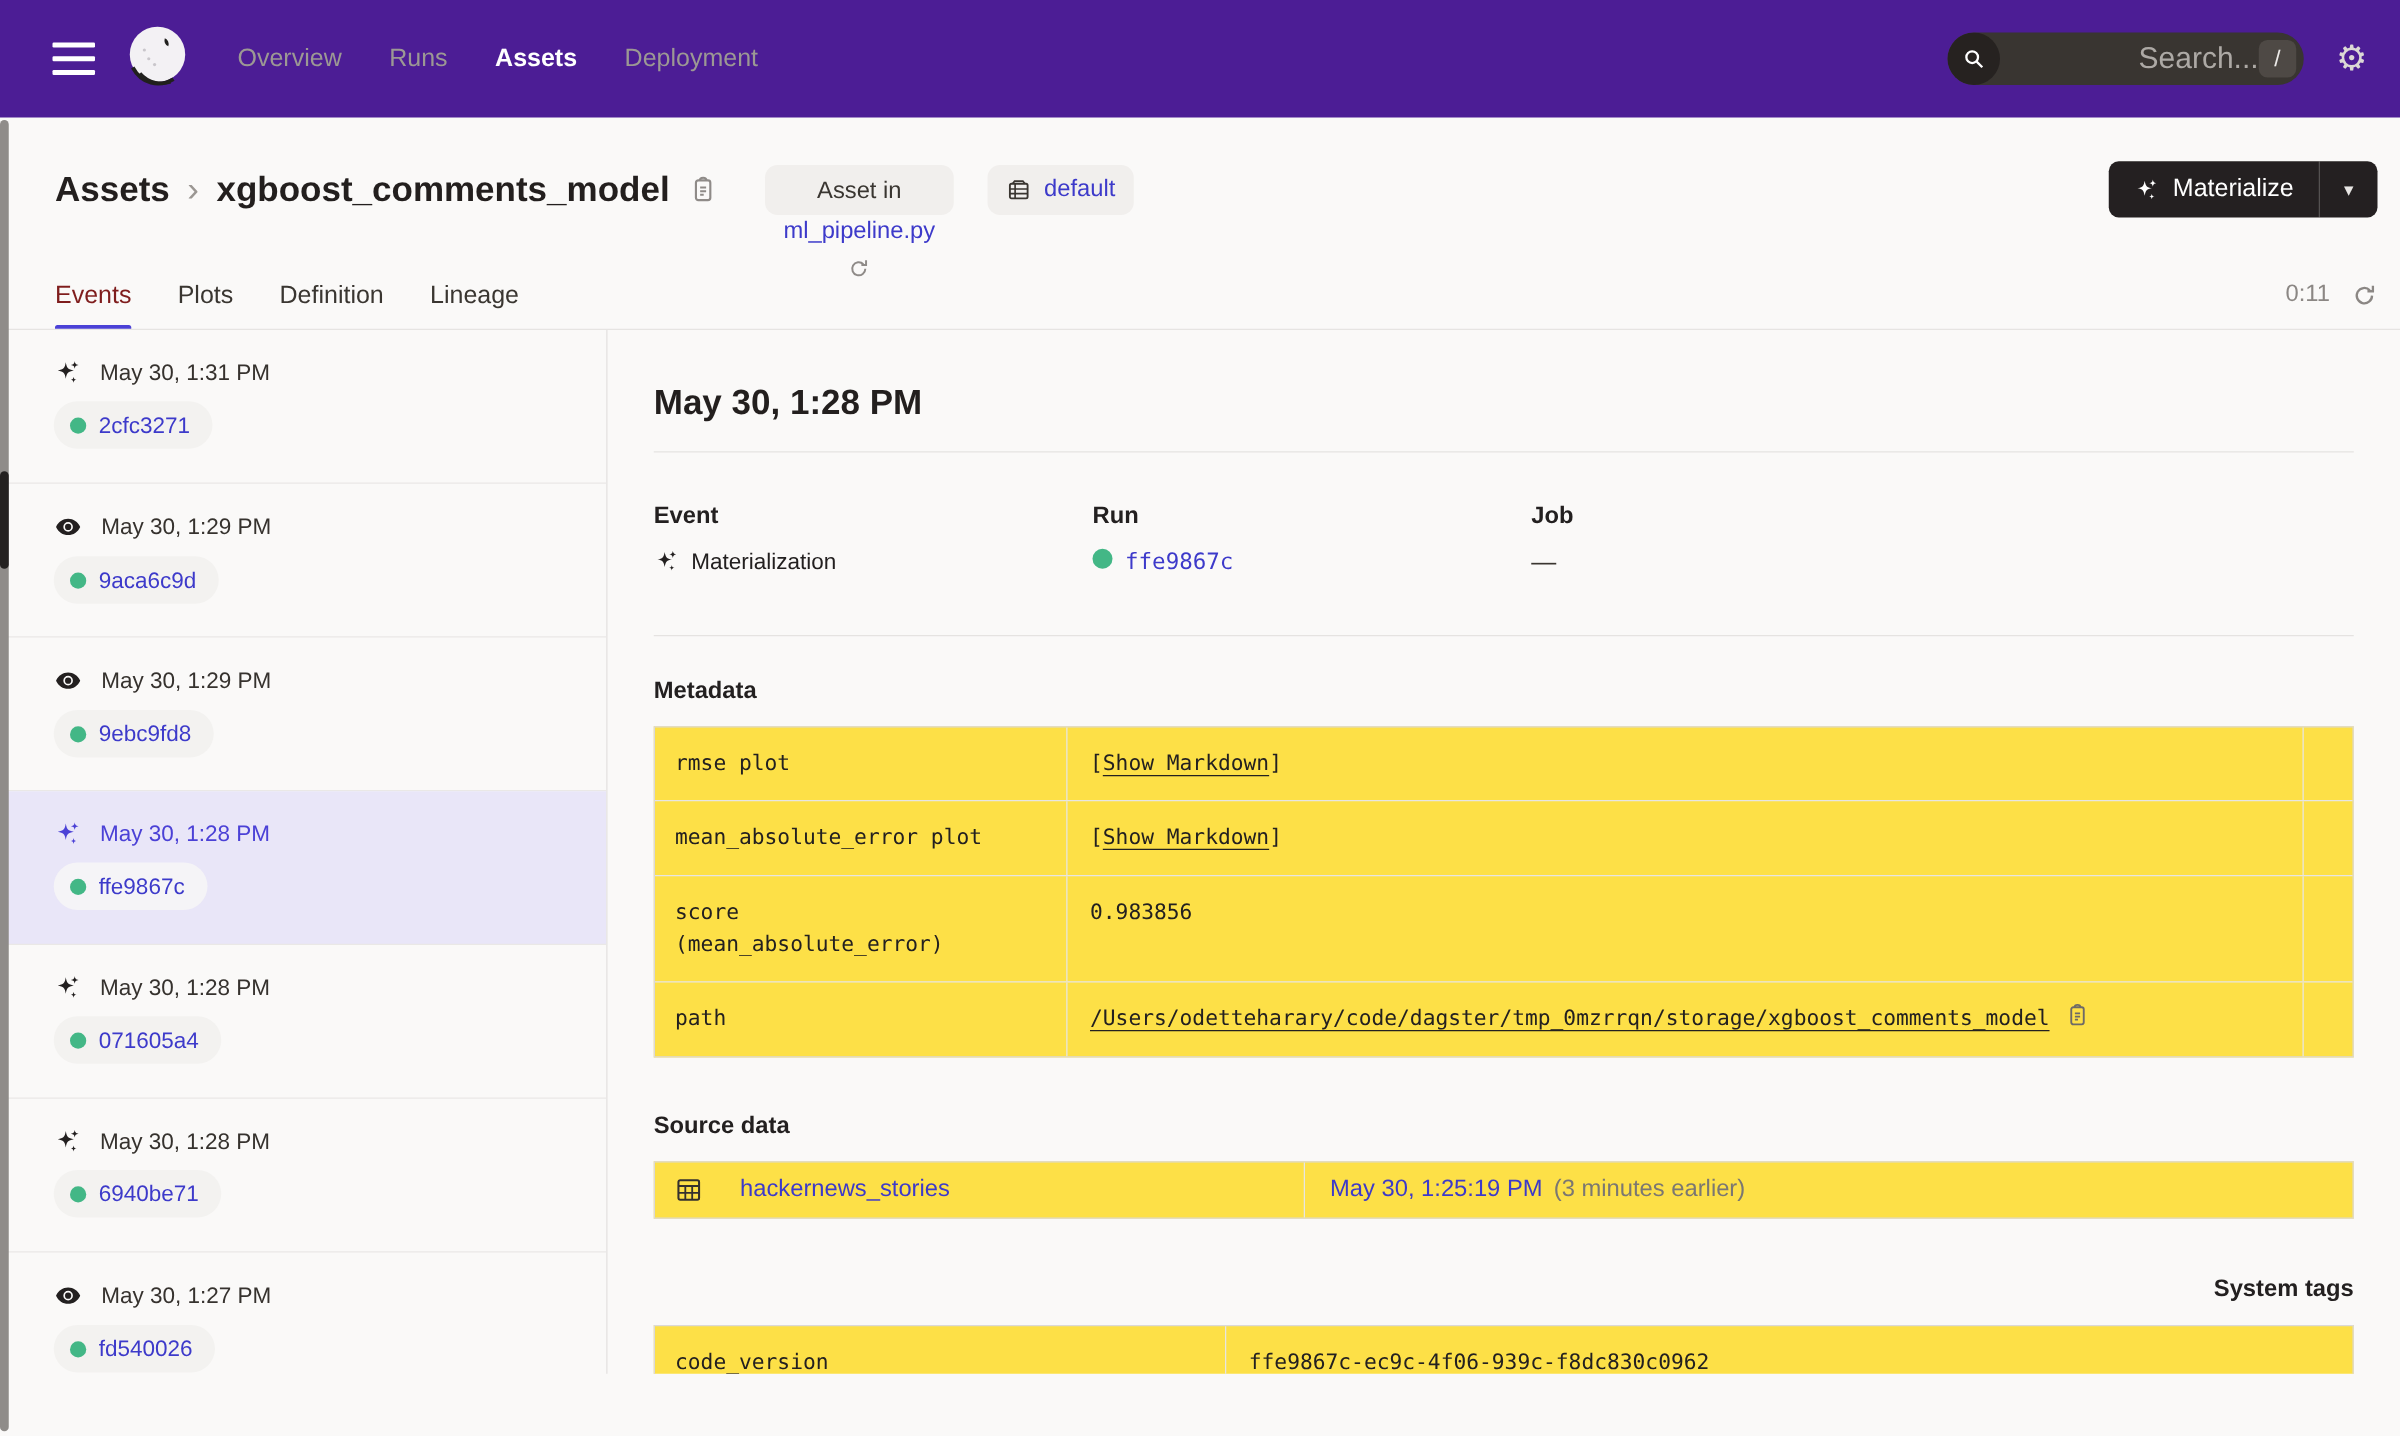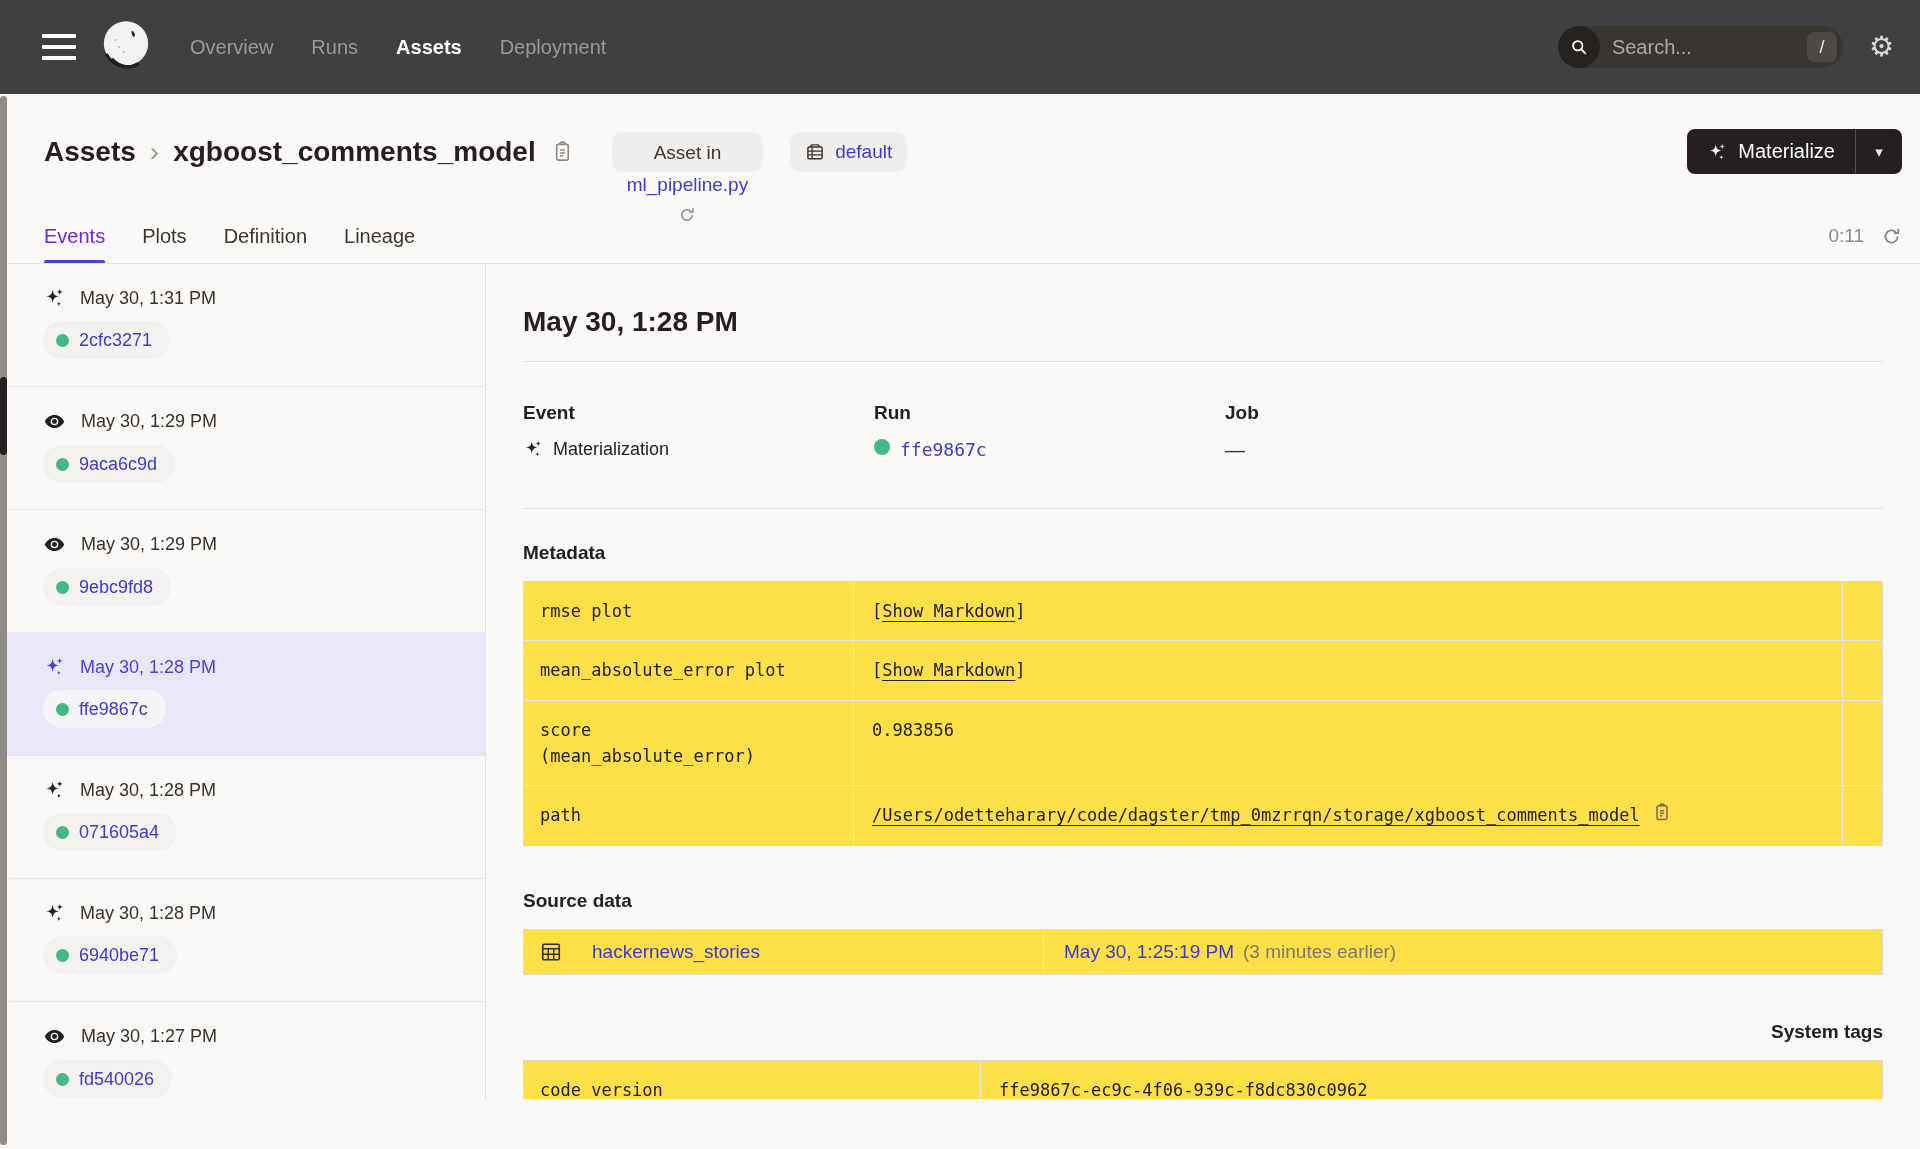--- a/index.html
+++ b/index.html
@@ -1,31 +1,31 @@
 <!DOCTYPE html>
 <html><head>
 <meta charset="utf-8">
 <style>
   * { box-sizing: border-box; margin: 0; padding: 0; }
   html,body { width:1920px; height:1149px; }
   body { font-family: "Liberation Sans", sans-serif; background:#FAF9F8; }
   .stage { position:relative; width:1920px; height:1149px; overflow:hidden; background:#FAF9F8; }
 
   
-  .topnav { height:94px; background:#404040; display:flex; align-items:center; padding:0 26px 0 30px; }
+  .topnav { height:94px; background:#4c1d95; display:flex; align-items:center; padding:0 26px 0 30px; }
   .hamburger { width:34px; height:26px; display:flex; flex-direction:column; justify-content:space-between; cursor:pointer; margin-left:12px; }
   .hamburger span { display:block; height:4px; background:#FFFFFF; border-radius:1px; }
   .logo { margin-left:22px; width:56px; height:58px; }
   .navlinks { display:flex; align-items:center; gap:38px; margin-left:36px; }
   .navlink { font-size:20px; color:#9C9894; cursor:pointer; }
   .navlink.active { color:#FFFFFF; font-weight:700; }
   .nav-spacer { flex:1; }
   .searchpill { display:flex; align-items:center; width:285px; height:42px; background:#393531; border-radius:21px; overflow:hidden; }
   .search-cap { width:42px; height:42px; border-radius:21px; background:#262220; display:flex; align-items:center; justify-content:center; flex:0 0 auto; }
-  .search-ph { flex:1; margin-left:12px; font-size:20px; color:#ADA9A5; }
+  .search-ph { flex:1; margin-left:12px; font-size:24px; color:#ADA9A5;text-align:right; }
   .slash-key { width:30px; height:30px; margin-right:6px; border-radius:7px; background:#4E4945; color:#EDEBE9; font-size:18px; display:flex; align-items:center; justify-content:center; flex:0 0 auto; }
   .gear { margin-left:26px; font-size:28px; color:#DBD8D5; cursor:pointer; line-height:1; }
 
   
   .pagehead { height:115px; display:flex; align-items:center; padding:0 18px 0 44px; }
   .crumb-root { font-size:28px; font-weight:600; color:#231F1E; cursor:pointer; }
   .crumb-sep { font-size:28px; color:#9B9793; margin:0 14px; }
   .crumb-asset { font-size:28px; font-weight:600; color:#231F1E; }
   .copy-ic { color:#8F8B88; margin-left:15px; cursor:pointer; }
   .chip { display:flex; align-items:center; gap:10px; background:#F1EFED; border-radius:10px; height:40px; padding:0 15px; font-size:19px; color:#3A3631; }
@@ -36,21 +36,21 @@
   .head-spacer { flex:1; }
   .mat-btn { display:flex; align-items:stretch; height:45px; background:#242021; border-radius:8px; overflow:hidden; color:#FFFFFF; cursor:pointer; margin-right:0; }
   .mat-main { display:flex; align-items:center; gap:11px; padding:0 20px; font-size:20px; font-weight:500; }
   .mat-div { width:1px; background:rgba(255,255,255,0.22); }
   .mat-caret { width:46px; display:flex; align-items:center; justify-content:center; font-size:15px; color:#E8E6E4; }
 
   
   .tabsrow { height:55px; border-bottom:1px solid #E6E4E2; display:flex; align-items:center; padding:0 18px 0 44px; }
   .tabs { display:flex; gap:37px; height:100%; }
   .tab { font-size:20px; font-weight:500; color:#3A3631; display:flex; align-items:center; position:relative; cursor:pointer; }
-  .tab.active { color:#6d28d9; }
+  .tab.active { color:#7f1d1d; }
   .tab.active::after { content:""; position:absolute; left:0; right:0; bottom:0; height:3px; background:#4B41D6; border-radius:2px 2px 0 0; }
   .tabs-spacer { flex:1; }
   .timer { font-size:19px; color:#8B8784; margin-right:17px; }
   .timer-refresh { color:#8B8784; cursor:pointer; }
 
   
   .content { display:flex; height:835px; }
   .sidebar { width:486px; flex:0 0 auto; border-right:1px solid #E3E1DF; overflow:hidden; }
   .ev-item { height:123px; border-bottom:1px solid #EAE8E6; padding:23px 0 0 43px; cursor:pointer; }
   .ev-item.selected { background:#E9E6F8; }

